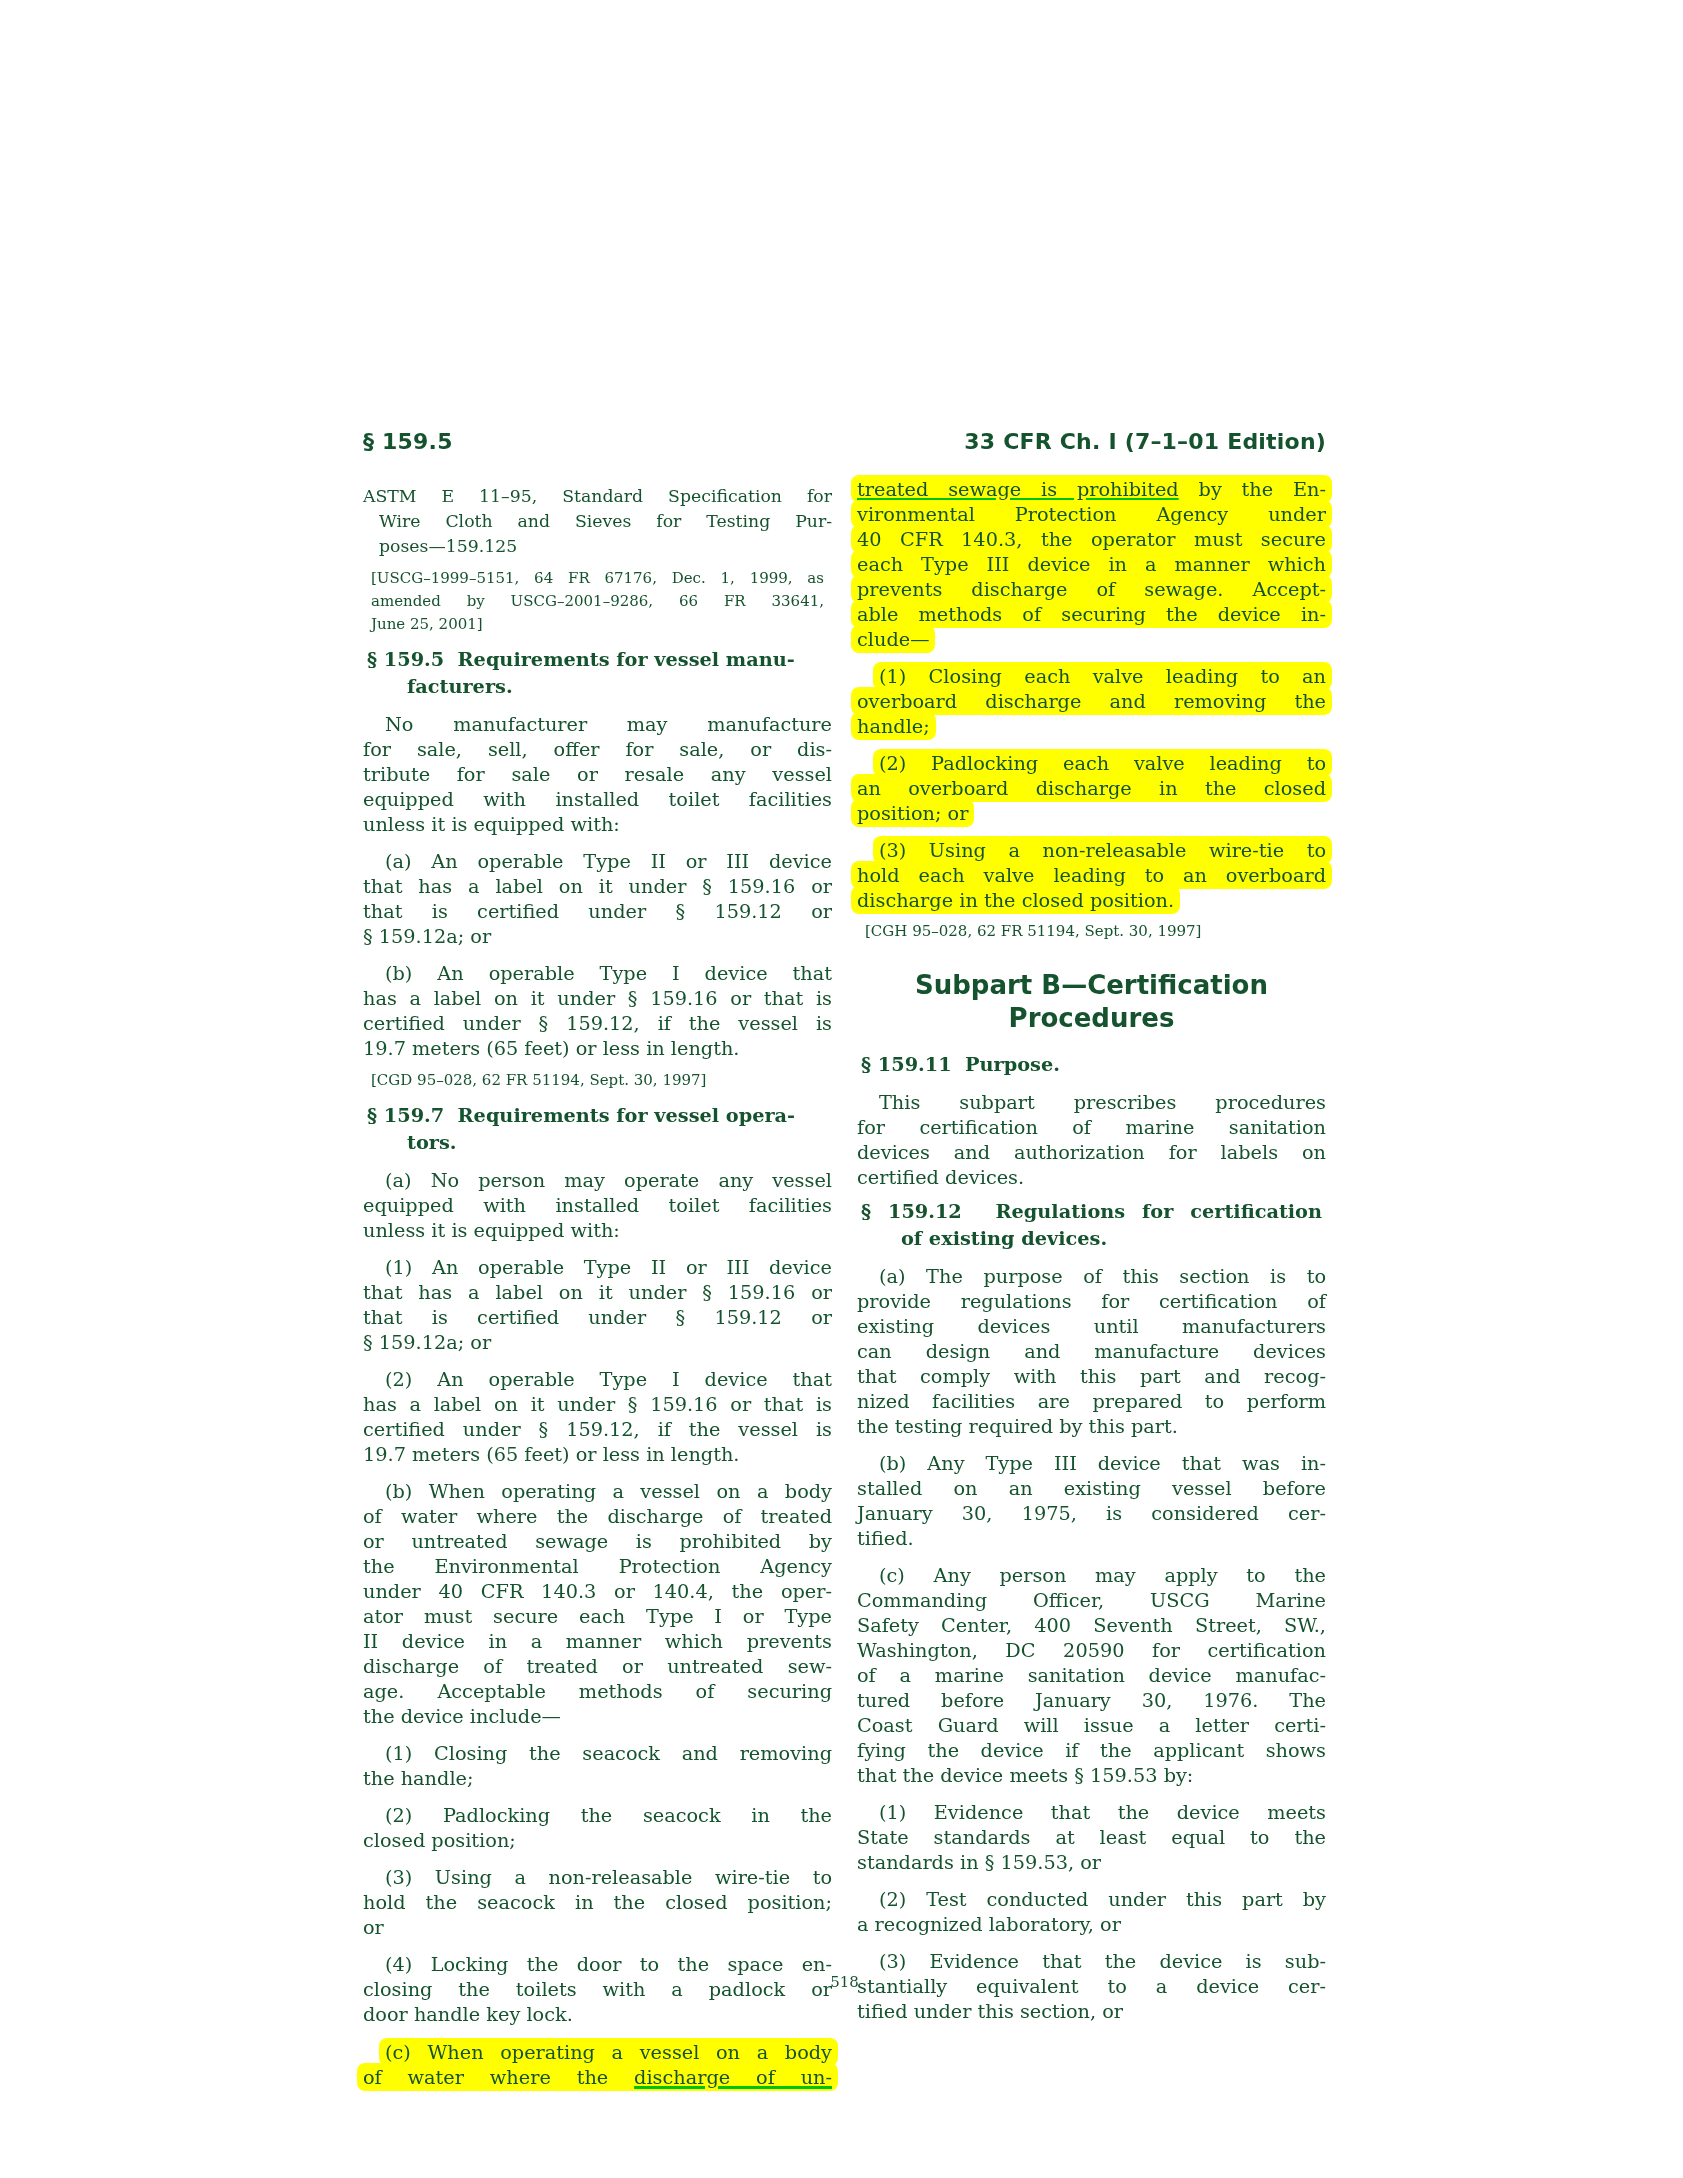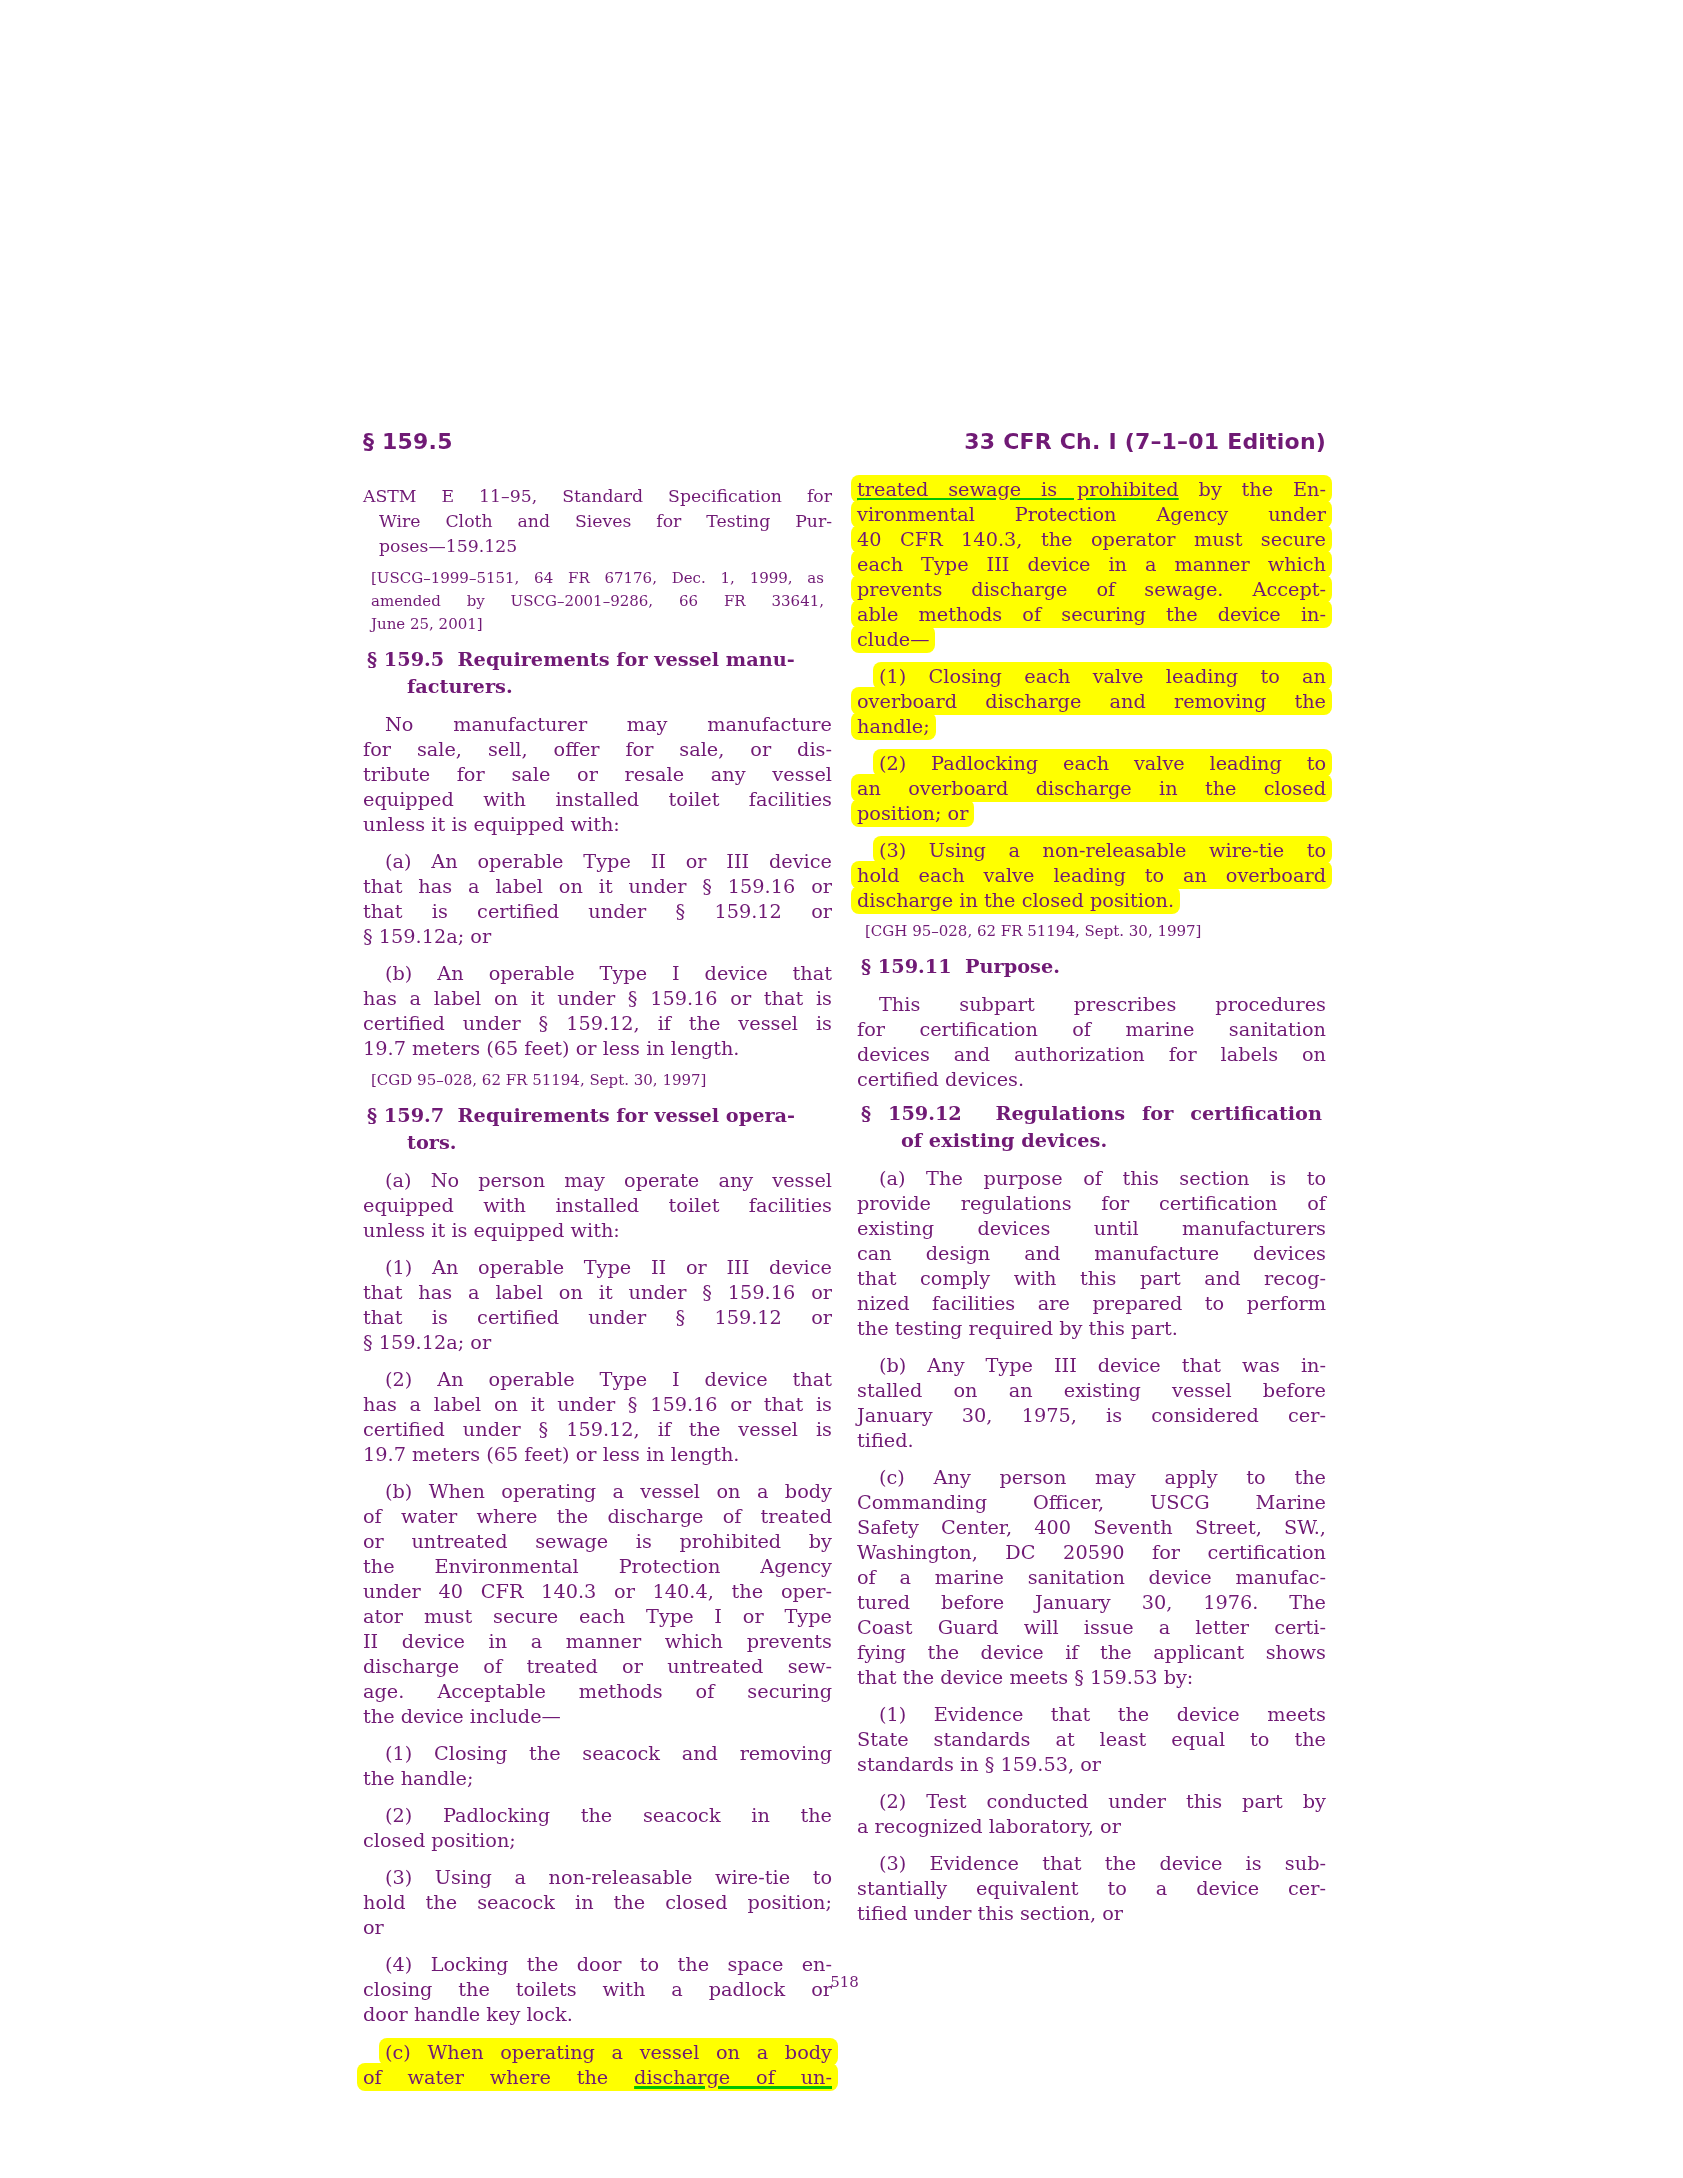--- a/index.html
+++ b/index.html
@@ -1,21 +1,21 @@
 <!DOCTYPE html>
 <html style="--hl-color: #ffff00; --ul-color: #00c300;"><head>
 <meta charset="utf-8">
 <style>
   html, body { margin: 0; padding: 0; background: #ffffff; }
   .page {
     position: relative;
     width: 1457px;
     height: 2178px;
     background: #ffffff;
-    color: #701a75;
+    color: #14532d;
     overflow: hidden;
   }
   .running-head {
     position: absolute;
     left: 363px;
     top: 429px;
     width: 963px;
     display: flex;
     justify-content: space-between;
     align-items: baseline;
@@ -202,20 +202,24 @@
         <div class="ln"><span class="hl"><span>position; or</span></span></div>
       </div>
       <div class="blk p">
         <div class="ln just ind3"><span class="hl"><span>(3) Using a non-releasable wire-tie to</span></span></div>
         <div class="ln just"><span class="hl"><span>hold each valve leading to an overboard</span></span></div>
         <div class="ln"><span class="hl"><span>discharge in the closed position.</span></span></div>
       </div>
       <div class="blk cite">
         <div class="ln"><span>[CGH 95–028, 62 FR 51194, Sept. 30, 1997]</span></div>
       </div>
+      <div class="blk subpart">
+        <div class="ln"><span>Subpart B—Certification</span></div>
+        <div class="ln"><span>Procedures</span></div>
+      </div>
       <div class="blk h3">
         <div class="ln"><span>§ 159.11&nbsp; Purpose.</span></div>
       </div>
       <div class="blk p">
         <div class="ln just ind3"><span>This subpart prescribes procedures</span></div>
         <div class="ln just"><span>for certification of marine sanitation</span></div>
         <div class="ln just"><span>devices and authorization for labels on</span></div>
         <div class="ln"><span>certified devices.</span></div>
       </div>
       <div class="blk h3">

